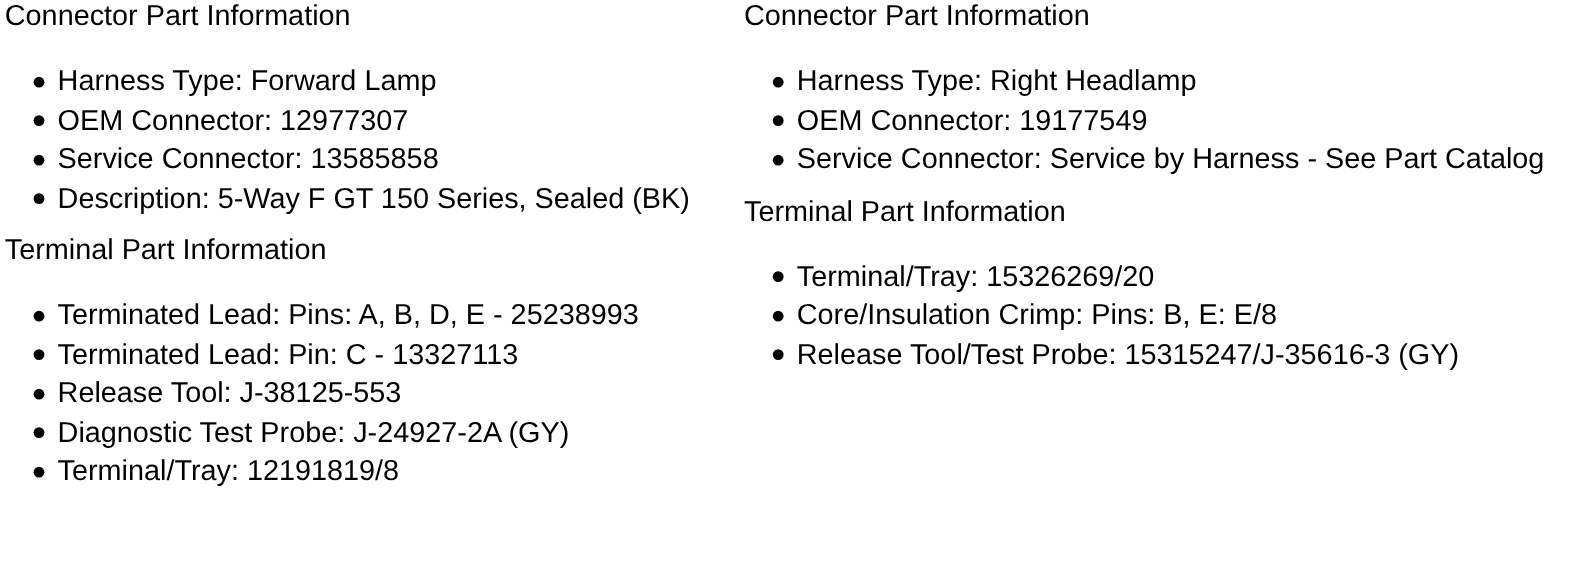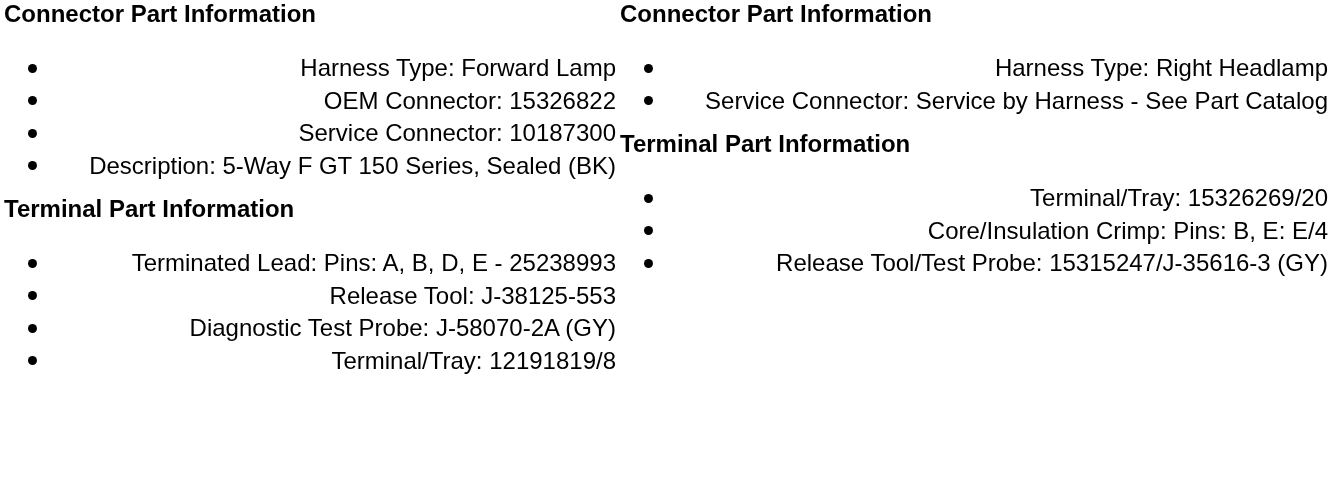--- a/index.html
+++ b/index.html
@@ -27,38 +27,37 @@
   .col-left {
     width: 616px;
     flex: 0 0 616px;
   }
   .col-right {
     flex: 1 1 auto;
   }
   .section-heading {
     margin: 0;
     font-size: 24px;
-    font-weight: bold;
+    font-weight: normal;
     line-height: 28px;
     white-space: nowrap;
   }
   .section + .section .section-heading {
     margin-top: 13px;
   }
   .bullet-list {
     list-style: none;
     margin: 24px 0 0 0;
     padding: 0;
   }
   .bullet-list li {
     position: relative;
     padding-left: 44px;
     line-height: 32.5px;
     white-space: nowrap;
-    text-align: right;
   }
   .bullet-list li::before {
     content: "";
     position: absolute;
     left: 24px;
     top: 11.5px;
     width: 9px;
     height: 9px;
     border-radius: 50%;
     background: #000000;
@@ -67,47 +66,49 @@
 </head>
 <body>
 
 <div class="doc">
 
   <div class="col col-left">
     <section class="section">
       <h3 class="section-heading">Connector Part Information</h3>
       <ul class="bullet-list">
         <li>Harness Type: Forward Lamp</li>
-        <li>OEM Connector: 15326822</li>
-        <li>Service Connector: 10187300</li>
+        <li>OEM Connector: 12977307</li>
+        <li>Service Connector: 13585858</li>
         <li>Description: 5-Way F GT 150 Series, Sealed (BK)</li>
       </ul>
     </section>
     <section class="section">
       <h3 class="section-heading">Terminal Part Information</h3>
       <ul class="bullet-list">
         <li>Terminated Lead: Pins: A, B, D, E - 25238993</li>
+        <li>Terminated Lead: Pin: C - 13327113</li>
         <li>Release Tool: J-38125-553</li>
-        <li>Diagnostic Test Probe: J-58070-2A (GY)</li>
+        <li>Diagnostic Test Probe: J-24927-2A (GY)</li>
         <li>Terminal/Tray: 12191819/8</li>
       </ul>
     </section>
   </div>
 
   <div class="col col-right">
     <section class="section">
       <h3 class="section-heading">Connector Part Information</h3>
       <ul class="bullet-list">
         <li>Harness Type: Right Headlamp</li>
+        <li>OEM Connector: 19177549</li>
         <li>Service Connector: Service by Harness - See Part Catalog</li>
       </ul>
     </section>
     <section class="section">
       <h3 class="section-heading">Terminal Part Information</h3>
       <ul class="bullet-list">
         <li>Terminal/Tray: 15326269/20</li>
-        <li>Core/Insulation Crimp: Pins: B, E: E/4</li>
+        <li>Core/Insulation Crimp: Pins: B, E: E/8</li>
         <li>Release Tool/Test Probe: 15315247/J-35616-3 (GY)</li>
       </ul>
     </section>
   </div>
 
 </div>
 
 </body></html>

